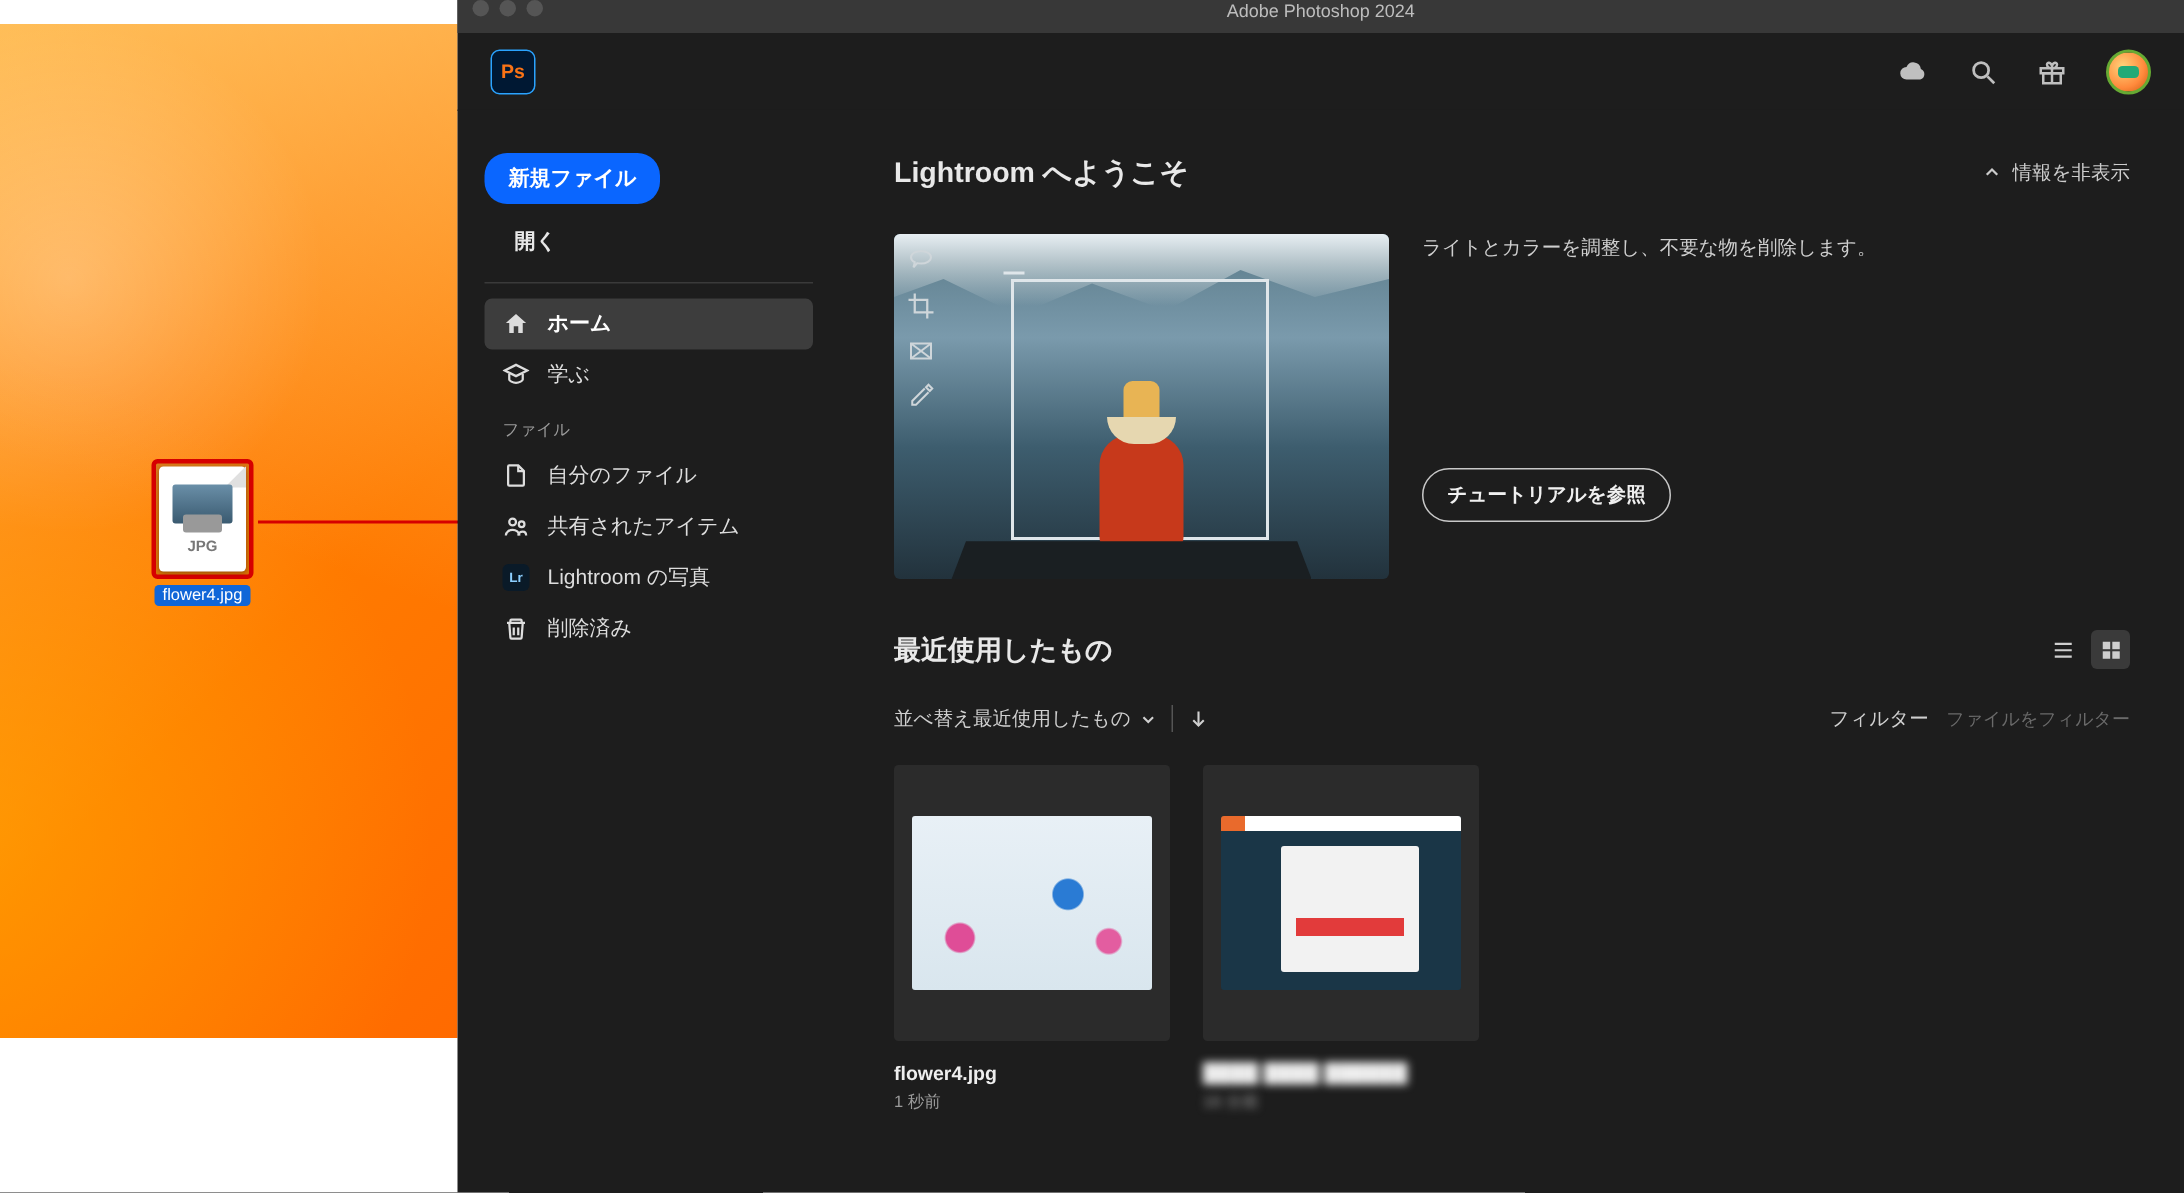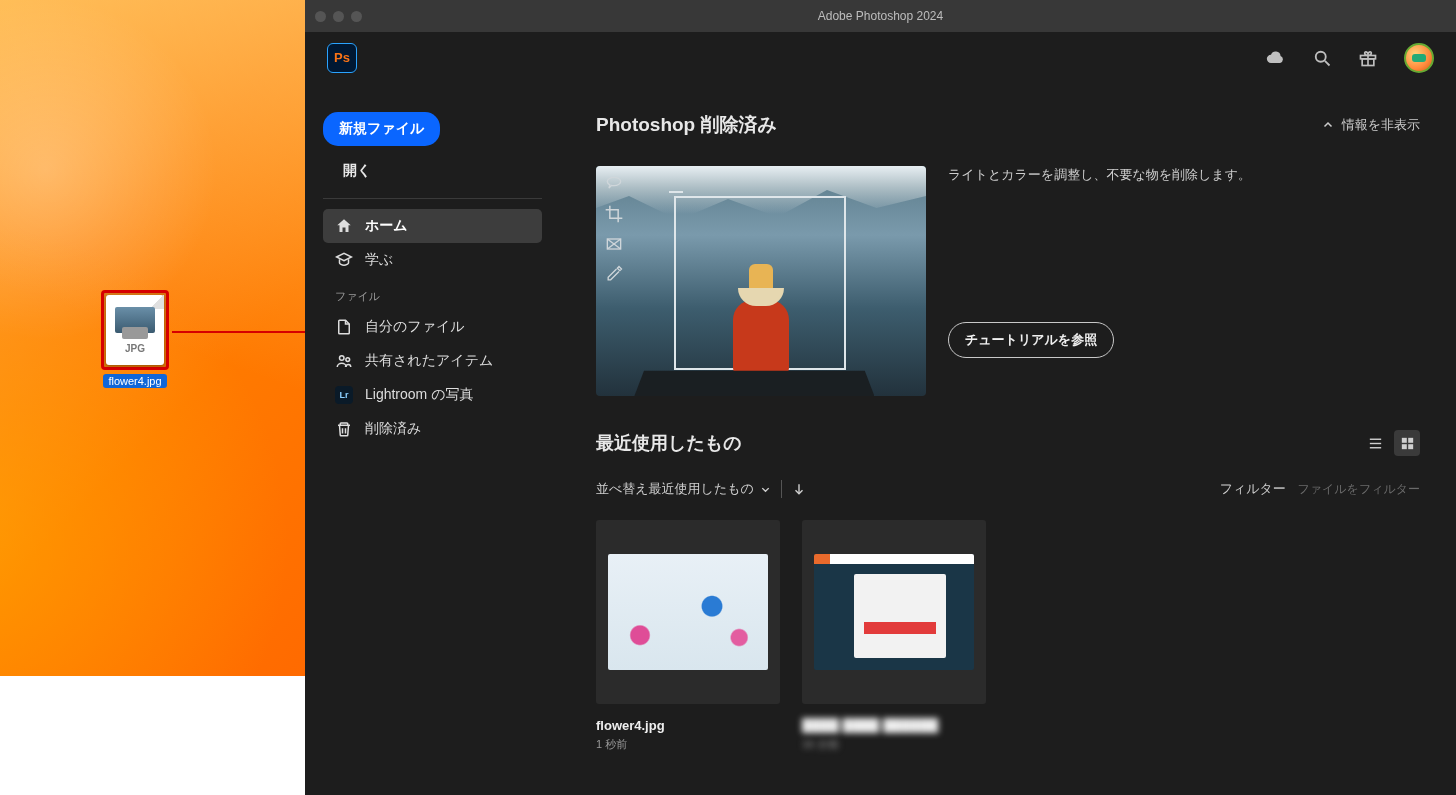--- a/index.html
+++ b/index.html
@@ -1,19 +1,19 @@
 <!DOCTYPE html>
 <html><head>
 <meta charset="utf-8">
 <style>
 * { margin: 0; padding: 0; box-sizing: border-box; font-family: -apple-system, "Helvetica Neue", Arial, sans-serif; }
 body { width: 1456px; height: 795px; overflow: hidden; position: relative; }
 
 .desktop {
-  position: absolute; left: 0; top: 0; width: 305px; height: 676px;
+  position: absolute; left: 0; top: 16px; width: 305px; height: 676px;
   background: linear-gradient(135deg, #ffb347 0%, #ff8c1a 35%, #ff7a00 60%, #ff6a00 100%);
 }
 .desktop::before {
   content: ""; position: absolute; inset: 0;
   background:
     radial-gradient(circle at 15% 25%, rgba(255,255,255,0.25) 0%, rgba(255,255,255,0) 30%),
     radial-gradient(circle at -10% 80%, rgba(255,170,0,0.6) 0%, rgba(255,140,0,0) 50%),
     linear-gradient(200deg, rgba(255,210,120,0.5) 0%, rgba(255,120,0,0) 50%);
 }
 .desktop-file {
@@ -48,21 +48,21 @@
 
 .drag-arrow {
   position: absolute; left: 172px; top: 322px; width: 350px; height: 20px; pointer-events: none;
 }
 
 .app {
   position: absolute; left: 305px; top: 0; right: 0; bottom: 0;
   background: #1d1d1d; display: flex; flex-direction: column;
 }
 .titlebar {
-  height: 32px; background: #383838; display: flex; align-items: center; padding: 0 10px;
+  height: 22px; background: #383838; display: flex; align-items: flex-start; padding: 0 10px;
   position: relative;
 }
 .traffic { display: flex; gap: 7px; }
 .traffic span { width: 11px; height: 11px; border-radius: 50%; background: #555; display: block; }
 .titlebar-title {
   position: absolute; left: 0; right: 0; text-align: center; color: #bdbdbd; font-size: 12px;
 }
 
 .topbar {
   height: 52px; display: flex; align-items: center; justify-content: space-between;
@@ -270,21 +270,21 @@
             <path d="M6 7l1 13a1 1 0 0 0 1 1h8a1 1 0 0 0 1-1l1-13"></path>
             <line x1="10" y1="11" x2="10" y2="18"></line>
             <line x1="14" y1="11" x2="14" y2="18"></line>
           </svg>
         <span>削除済み</span>
       </div>
     </div>
 
     <div class="main">
       <div class="welcome-row">
-        <div class="welcome-title">Photoshop 削除済み</div>
+        <div class="welcome-title">Lightroom へようこそ</div>
         <div class="hide-info">
           <svg width="12" height="12" viewBox="0 0 24 24" fill="none" stroke="currentColor" stroke-width="3">
               <polyline points="5 15 12 8 19 15"></polyline>
             </svg>
           <span>情報を非表示</span>
         </div>
       </div>
 
       <div class="hero">
         <div class="hero-img">

